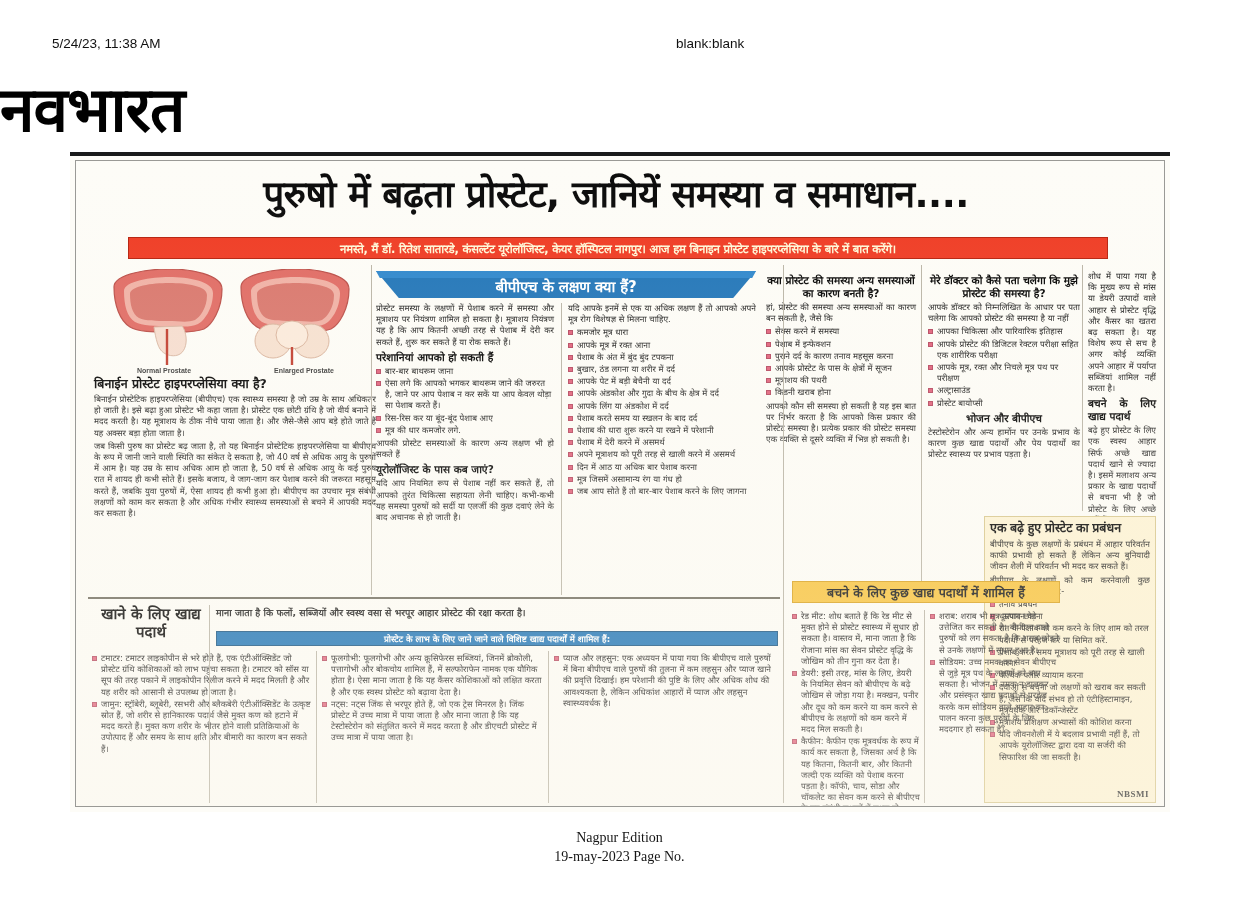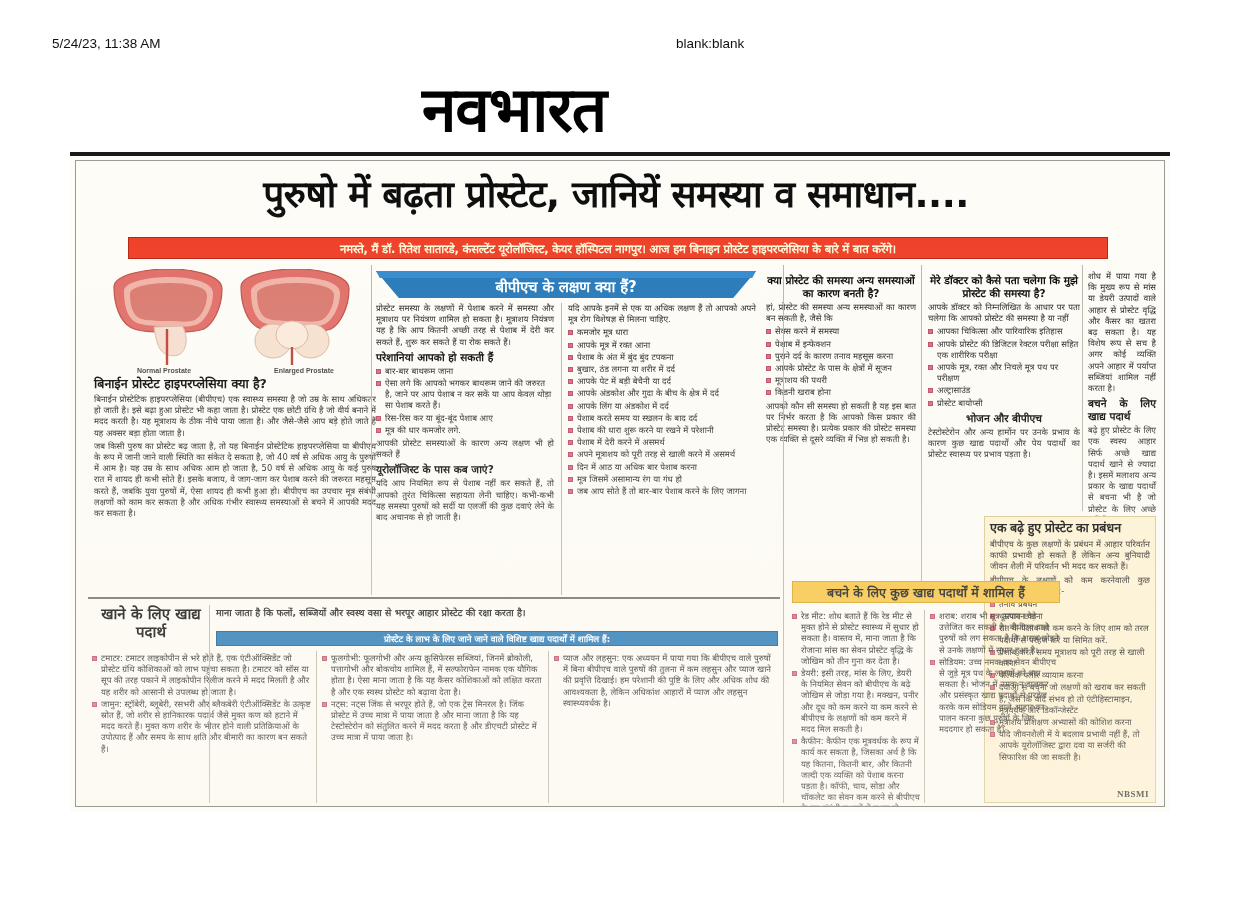--- a/index.html
+++ b/index.html
@@ -39,21 +39,20 @@
     top: 0;
     white-space: nowrap;
   }
 
   
   .masthead {
     position: absolute;
     top: 78px;
     left: 0;
     width: 1028px;
-    text-align: center;
     font-family: "DejaVu Sans", sans-serif;
     font-weight: 700;
     font-size: 62px;
     line-height: 64px;
     letter-spacing: -1px;
     color: #000;
   }
 
   
   .clip {
@@ -528,13 +527,15 @@
         <li>सोडियम: उच्च नमक का सेवन बीपीएच से जुड़े मूत्र पथ के लक्षणों को बढ़ा सकता है। भोजन में नमक न डालकर और प्रसंस्कृत खाद्य पदार्थों से परहेज करके कम सोडियम वाले आहार का पालन करना कुछ पुरुषों के लिए मददगार हो सकता है।</li>
       </ul>
     </div>
 
     <div class="vrule" style="top:449px; left:848px; height:193px;"></div>
 
   </div>
 </div>
 
 <div class="footer">
+  <div>Nagpur Edition</div>
+  <div>19-may-2023 Page No.</div>
 </div>
 
 </body></html>

